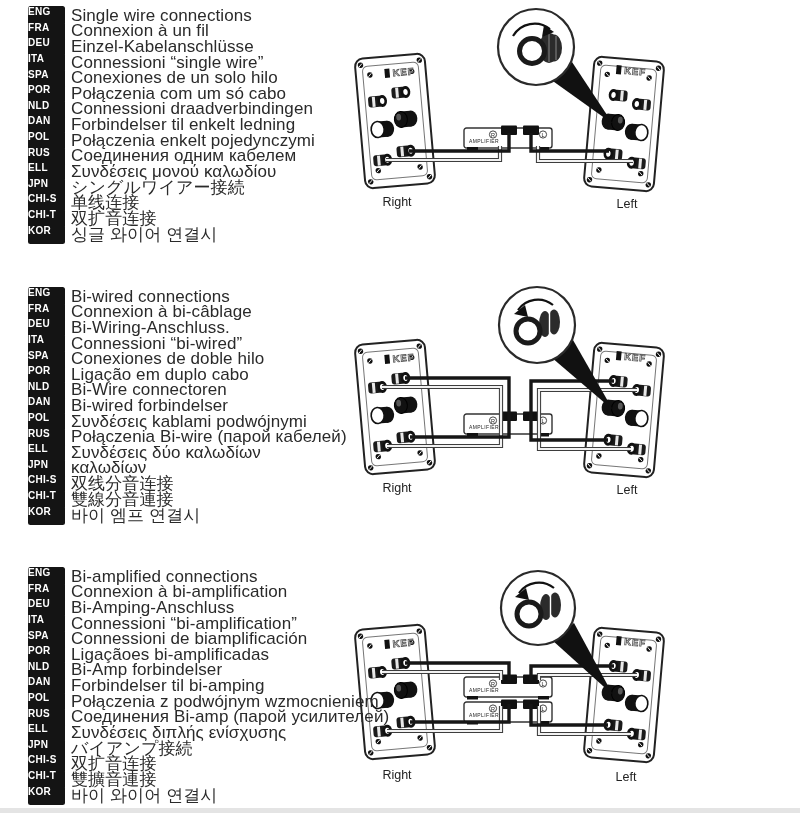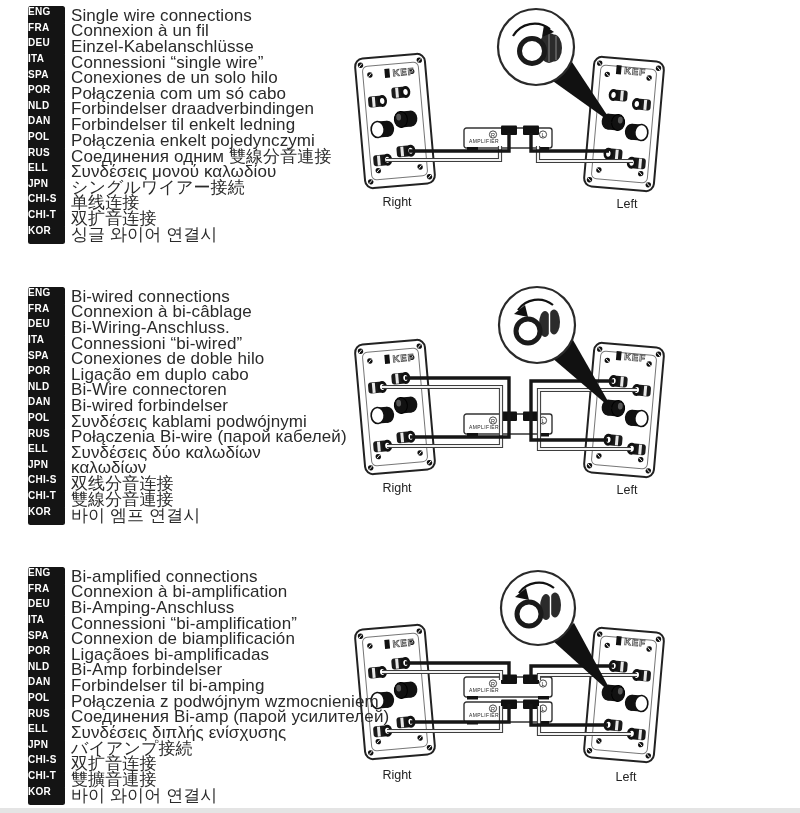--- a/index.html
+++ b/index.html
@@ -251,33 +251,33 @@
   <div class="lang-row">
         <span class="badge">SPA</span>
         <span class="lang-text">Conexiones de un solo hilo</span>
       </div>
   <div class="lang-row">
         <span class="badge">POR</span>
         <span class="lang-text">Połączenia com um só cabo</span>
       </div>
   <div class="lang-row">
         <span class="badge">NLD</span>
-        <span class="lang-text">Forbindelser draadverbindingen</span>
+        <span class="lang-text">Connessioni draadverbindingen</span>
       </div>
   <div class="lang-row">
         <span class="badge">DAN</span>
         <span class="lang-text">Forbindelser til enkelt ledning</span>
       </div>
   <div class="lang-row">
         <span class="badge">POL</span>
         <span class="lang-text">Połączenia enkelt pojedynczymi</span>
       </div>
   <div class="lang-row">
         <span class="badge">RUS</span>
-        <span class="lang-text">Соединения одним 雙線分音連接</span>
+        <span class="lang-text">Соединения одним кабелем</span>
       </div>
   <div class="lang-row">
         <span class="badge">ELL</span>
         <span class="lang-text">Συνδέσεις μονού καλωδίου</span>
       </div>
   <div class="lang-row">
         <span class="badge">JPN</span>
         <span class="lang-text">シングルワイアー接続</span>
       </div>
   <div class="lang-row">
@@ -369,21 +369,21 @@
   <div class="lang-row">
         <span class="badge">DEU</span>
         <span class="lang-text">Bi-Amping-Anschluss</span>
       </div>
   <div class="lang-row">
         <span class="badge">ITA</span>
         <span class="lang-text">Connessioni “bi-amplification”</span>
       </div>
   <div class="lang-row">
         <span class="badge">SPA</span>
-        <span class="lang-text">Connexion de biamplificación</span>
+        <span class="lang-text">Connessioni de biamplificación</span>
       </div>
   <div class="lang-row">
         <span class="badge">POR</span>
         <span class="lang-text">Ligaçãoes bi-amplificadas</span>
       </div>
   <div class="lang-row">
         <span class="badge">NLD</span>
         <span class="lang-text">Bi-Amp forbindelser</span>
       </div>
   <div class="lang-row">

